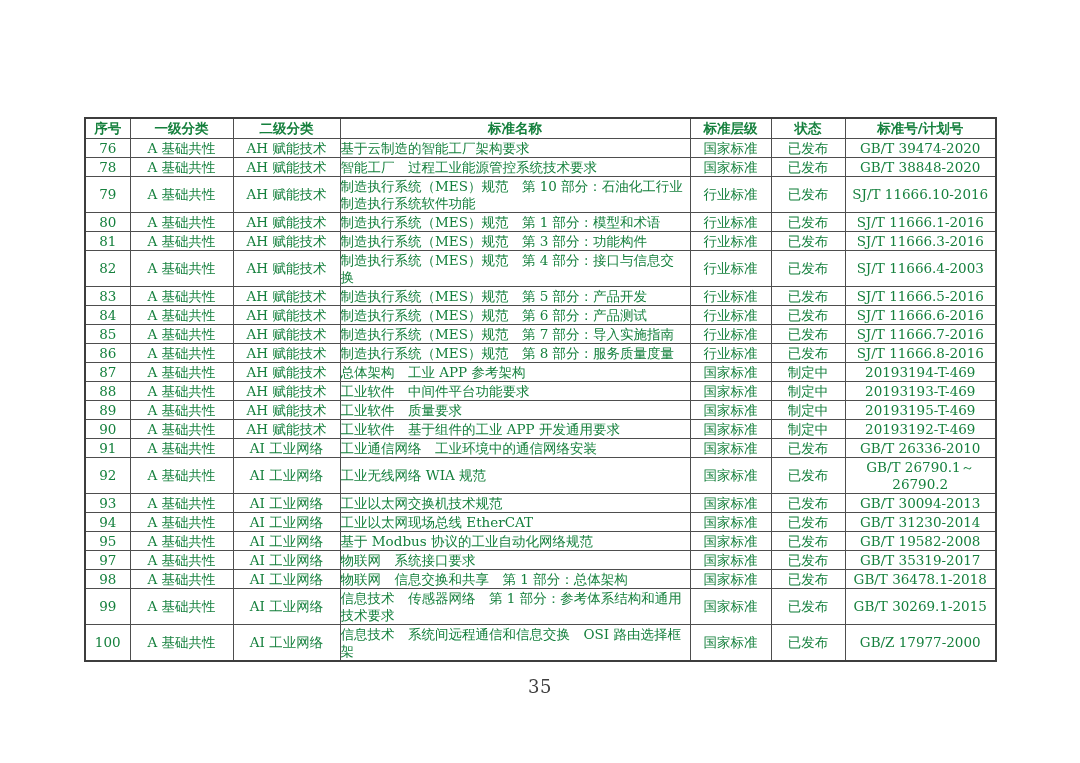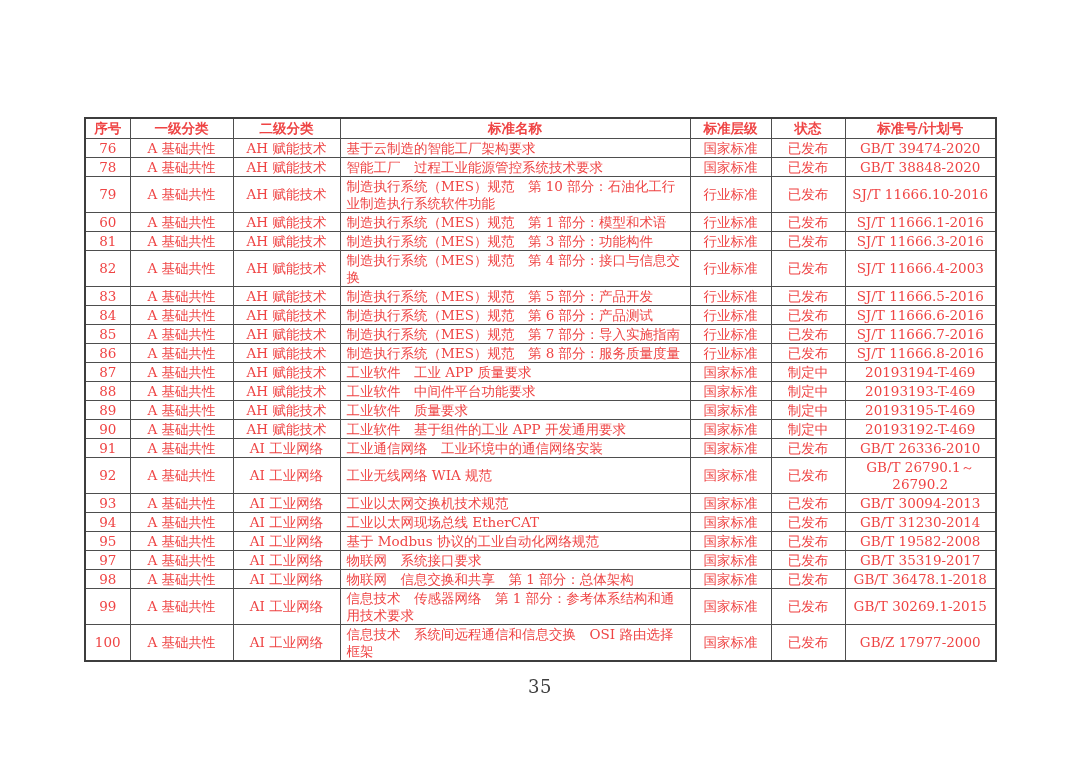--- a/index.html
+++ b/index.html
@@ -19,21 +19,21 @@
     inset: 0;
     background: #ffffff;
   }
   table.standards {
     position: absolute;
     left: 84px;
     top: 117px;
     width: 911px;
     border-collapse: collapse;
     table-layout: fixed;
-    color: #ef4444;
+    color: #15803d;
     border: 2px solid #3d3d3d;
   }
   table.standards th,
   table.standards td {
     border: 1px solid #4e4e4e;
     padding: 0.5px 3px;
     text-align: center;
     vertical-align: middle;
     font-size: 13.5px;
     line-height: 17px;
@@ -41,21 +41,21 @@
   }
   table.standards th {
     font-weight: bold;
     height: 18px;
   }
   table.standards tbody td {
     height: 17px;
   }
   table.standards td.name-cell {
     text-align: left;
-    padding-left: 6px;
+    padding-left: 0;
     padding-right: 5px;
   }
   .page-number {
     position: absolute;
     top: 676px;
     left: 0;
     width: 100%;
     text-align: center;
     font-size: 18px;
     color: #3f3f3f;
@@ -114,21 +114,21 @@
     <td>79</td>
     <td>A 基础共性</td>
     <td>AH 赋能技术</td>
     <td class="name-cell">制造执行系统（MES）规范　第 10 部分：石油化工行业制造执行系统软件功能</td>
     <td>行业标准</td>
     <td>已发布</td>
     <td>SJ/T 11666.10-2016</td>
   </tr>
 
   <tr>
-    <td>60</td>
+    <td>80</td>
     <td>A 基础共性</td>
     <td>AH 赋能技术</td>
     <td class="name-cell">制造执行系统（MES）规范　第 1 部分：模型和术语</td>
     <td>行业标准</td>
     <td>已发布</td>
     <td>SJ/T 11666.1-2016</td>
   </tr>
 
   <tr>
     <td>81</td>
@@ -187,21 +187,21 @@
     <td class="name-cell">制造执行系统（MES）规范　第 8 部分：服务质量度量</td>
     <td>行业标准</td>
     <td>已发布</td>
     <td>SJ/T 11666.8-2016</td>
   </tr>
 
   <tr>
     <td>87</td>
     <td>A 基础共性</td>
     <td>AH 赋能技术</td>
-    <td class="name-cell">工业软件　工业 APP 质量要求</td>
+    <td class="name-cell">总体架构　工业 APP 参考架构</td>
     <td>国家标准</td>
     <td>制定中</td>
     <td>20193194-T-469</td>
   </tr>
 
   <tr>
     <td>88</td>
     <td>A 基础共性</td>
     <td>AH 赋能技术</td>
     <td class="name-cell">工业软件　中间件平台功能要求</td>

